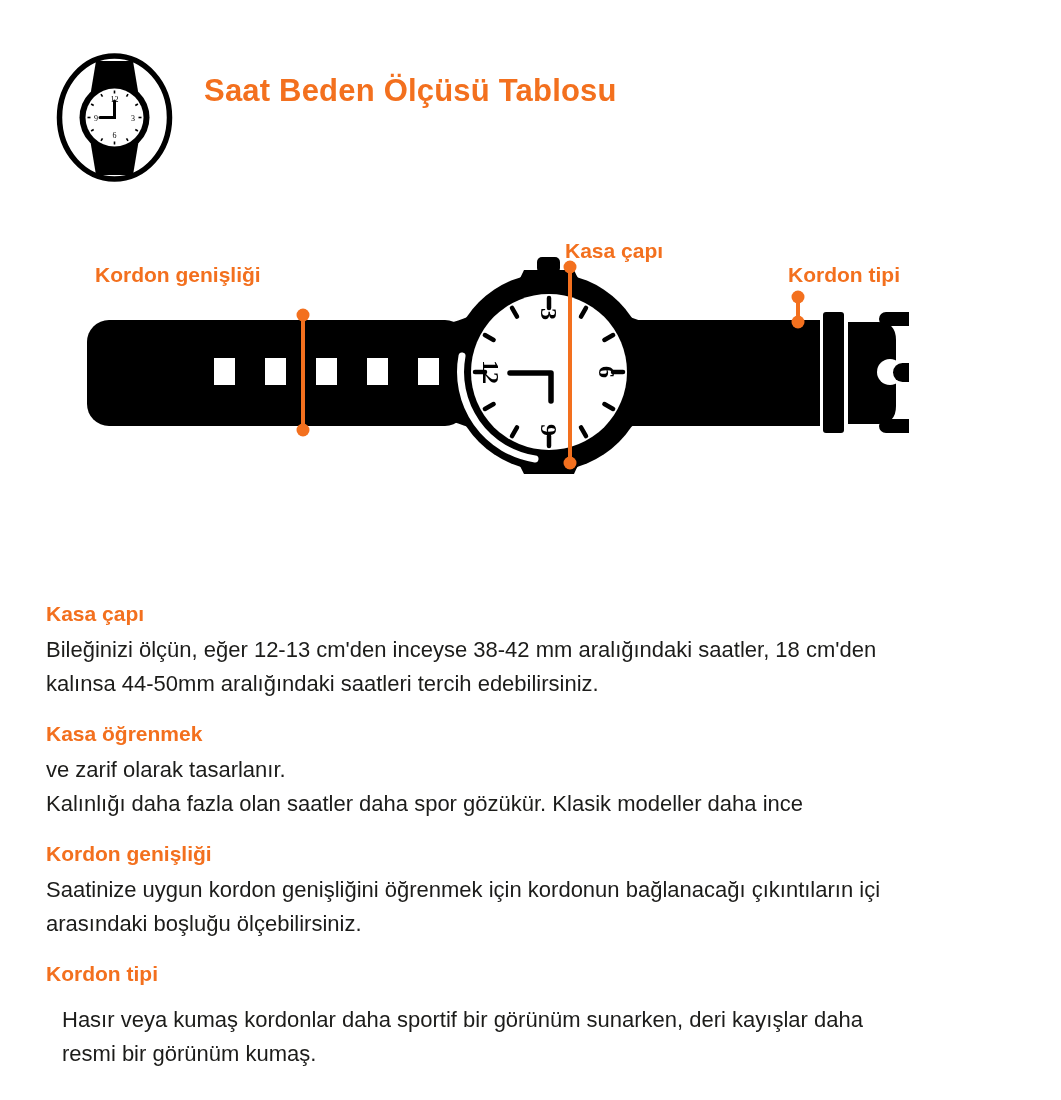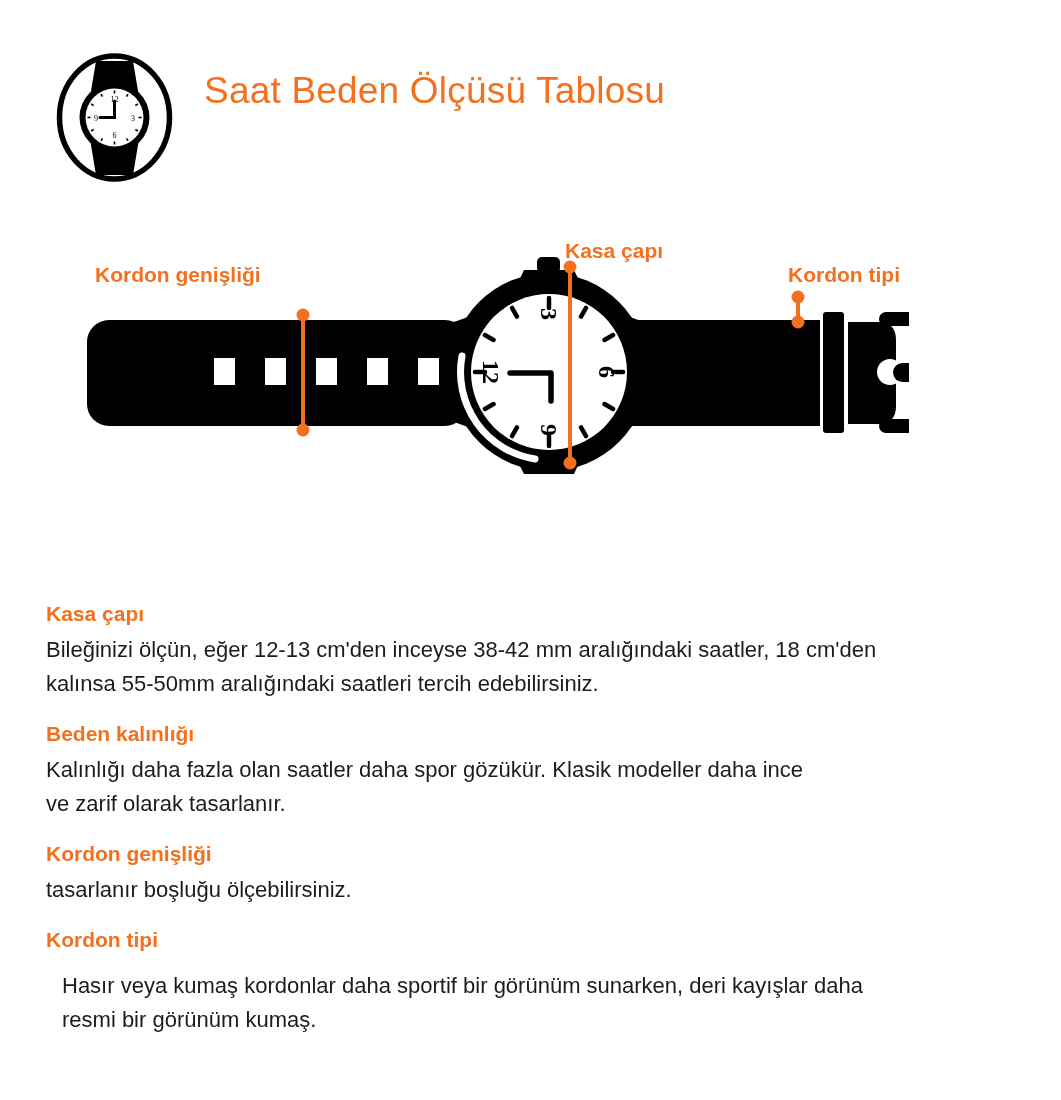--- a/index.html
+++ b/index.html
@@ -4,21 +4,21 @@
 <style>
   html,body{margin:0;padding:0;background:#fff;}
   #page{
     position:relative;width:909px;height:1100px;background:#fff;overflow:hidden;
     font-family:"Liberation Sans",sans-serif;
   }
   
   #logo{position:absolute;left:56px;top:53px;width:118px;height:130px;}
   #title{
     position:absolute;left:204px;top:71px;
-    color:var(--accent);font-weight:normal;font-size:37px;line-height:39px;
+    color:var(--accent);font-weight:bold;font-size:31px;line-height:39px;
     letter-spacing:0.2px;
   }
   
   #diagram-svg{position:absolute;left:0;top:0;width:1061px;height:540px;}
   .diagram-label{
     position:absolute;color:var(--accent);font-weight:bold;font-size:21px;line-height:23px;
     white-space:nowrap;
   }
   #label-strap-width{left:95px;top:263px;}
   #label-case-diameter{left:565px;top:239px;}
@@ -145,34 +145,35 @@
 
   <div class="diagram-label" id="label-strap-width">Kordon genişliği</div>
   <div class="diagram-label" id="label-case-diameter">Kasa çapı</div>
   <div class="diagram-label" id="label-strap-type">Kordon tipi</div>
 
   <div id="sections">
     <div class="section">
       <h3>Kasa çapı</h3>
       <p style="margin:0">
         <span class="body-line">Bileğinizi ölçün, eğer 12-13 cm'den inceyse 38-42 mm aralığındaki saatler, 18 cm'den</span>
-        <span class="body-line">kalınsa 55-50mm aralığındaki saatleri tercih edebilirsiniz.</span>
+        <span class="body-line">kalınsa 44-50mm aralığındaki saatleri tercih edebilirsiniz.</span>
       </p>
     </div>
     <div class="section">
-      <h3>Beden kalınlığı</h3>
+      <h3>Kasa öğrenmek</h3>
       <p style="margin:0">
+        <span class="body-line">ve zarif olarak tasarlanır.</span>
         <span class="body-line">Kalınlığı daha fazla olan saatler daha spor gözükür. Klasik modeller daha ince</span>
-        <span class="body-line">ve zarif olarak tasarlanır.</span>
       </p>
     </div>
     <div class="section">
       <h3>Kordon genişliği</h3>
       <p style="margin:0">
-        <span class="body-line">tasarlanır boşluğu ölçebilirsiniz.</span>
+        <span class="body-line">Saatinize uygun kordon genişliğini öğrenmek için kordonun bağlanacağı çıkıntıların içi</span>
+        <span class="body-line">arasındaki boşluğu ölçebilirsiniz.</span>
       </p>
     </div>
     <div class="section">
       <h3>Kordon tipi</h3>
       <p style="margin:16px">
         <span class="body-line">Hasır veya kumaş kordonlar daha sportif bir görünüm sunarken, deri kayışlar daha</span>
         <span class="body-line">resmi bir görünüm kumaş.</span>
       </p>
     </div>
   </div>

